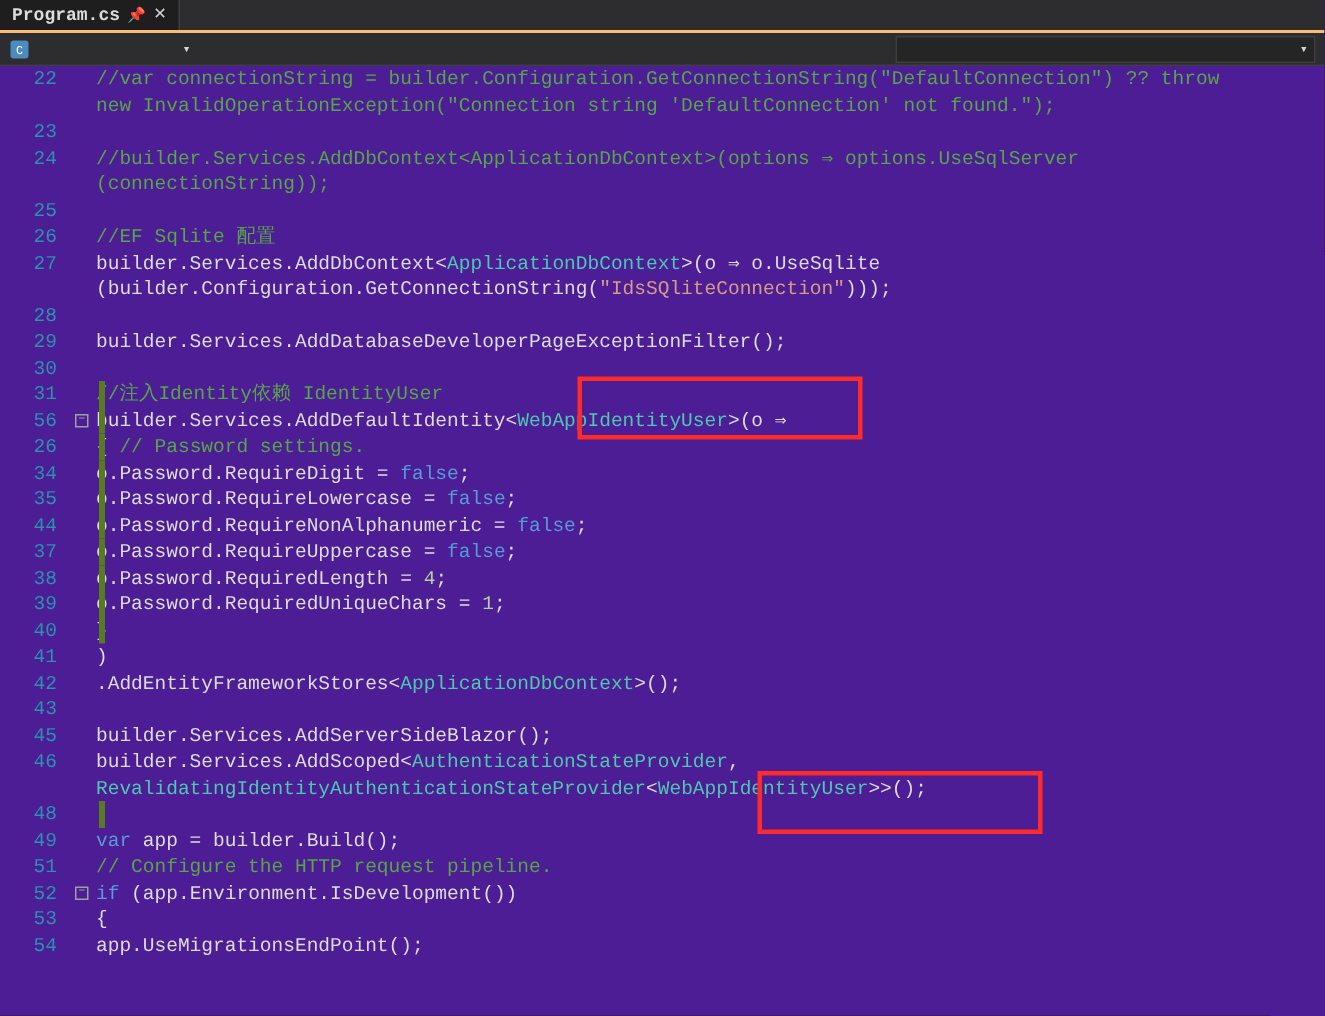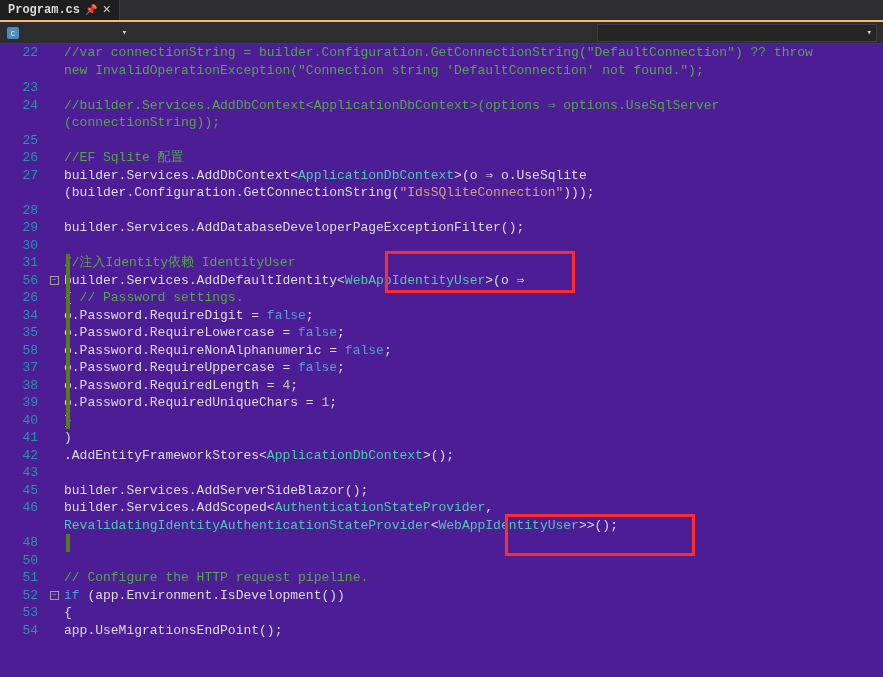--- a/index.html
+++ b/index.html
@@ -212,21 +212,21 @@
         <div class="code"><span>                 </span><span class="c-plain">o.Password.RequireDigit = </span><span class="c-kw">false</span><span class="c-plain">;</span></div>
       </div>
       <div class="change-bar" style="top: 262.5px;"></div>
       <div class="line">
         <div class="ln">35</div>
         <div class="fold-col"></div>
         <div class="code"><span>                 </span><span class="c-plain">o.Password.RequireLowercase = </span><span class="c-kw">false</span><span class="c-plain">;</span></div>
       </div>
       <div class="change-bar" style="top: 280px;"></div>
       <div class="line">
-        <div class="ln">58</div>
+        <div class="ln">44</div>
         <div class="fold-col"></div>
         <div class="code"><span>                 </span><span class="c-plain">o.Password.RequireNonAlphanumeric = </span><span class="c-kw">false</span><span class="c-plain">;</span></div>
       </div>
       <div class="change-bar" style="top: 297.5px;"></div>
       <div class="line">
         <div class="ln">37</div>
         <div class="fold-col"></div>
         <div class="code"><span>                 </span><span class="c-plain">o.Password.RequireUppercase = </span><span class="c-kw">false</span><span class="c-plain">;</span></div>
       </div>
       <div class="change-bar" style="top: 315px;"></div>
@@ -278,23 +278,23 @@
         <div class="fold-col"></div>
         <div class="code"><span>              </span><span class="c-type">RevalidatingIdentityAuthenticationStateProvider</span><span class="c-plain">&lt;</span><span class="c-type">WebAppIdentityUser</span><span class="c-plain">&gt;&gt;();</span></div>
       </div>
       <div class="change-bar" style="top: 490px;"></div>
       <div class="line">
         <div class="ln">48</div>
         <div class="fold-col"></div>
         <div class="code"><span></span></div>
       </div>
       <div class="line">
-        <div class="ln">50</div>
-        <div class="fold-col"></div>
-        <div class="code"><span></span></div>
+        <div class="ln">49</div>
+        <div class="fold-col"></div>
+        <div class="code"><span>            </span><span class="c-kw">var</span><span class="c-plain"> app = builder.Build();</span></div>
       </div>
       <div class="line">
         <div class="ln">51</div>
         <div class="fold-col"></div>
         <div class="code"><span>            </span><span class="c-comment">// Configure the HTTP request pipeline.</span></div>
       </div>
       <div class="line">
         <div class="ln">52</div>
         <div class="fold-col">
           <div class="fold-box">−</div>

